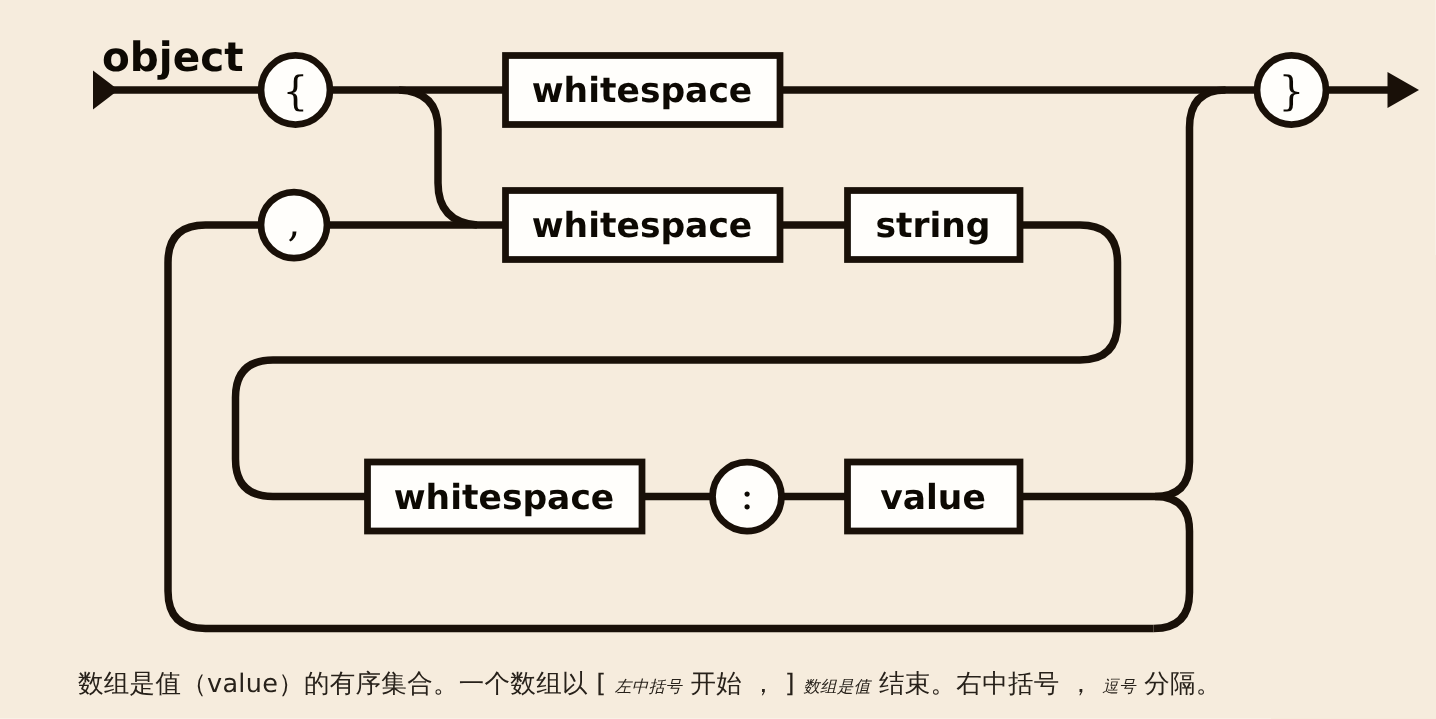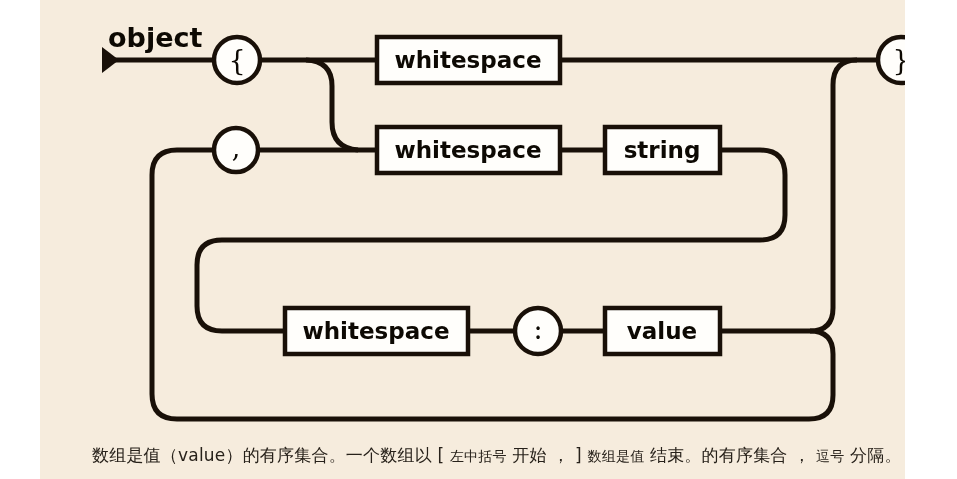--- a/index.html
+++ b/index.html
@@ -9,25 +9,24 @@
     --text: #0d0903;
     --caption_text: #27211a;
   }
   * { margin: 0; padding: 0; box-sizing: border-box; }
   body {
     font-family: "DejaVu Sans", "Liberation Sans", sans-serif;
     background: #ffffff;
   }
   .stage {
     position: relative;
-    width: 865px;
+    width: 957px;
     height: 479px;
     background: var(--background);
     overflow: hidden;
-    margin-left: 40px;
   }
   svg.diagram { position: absolute; left: 0; top: 0; }
   .rail {
     fill: none;
     stroke: var(--line);
     stroke-width: 5;
     stroke-linecap: butt;
   }
   .arrowhead { fill: var(--line); }
   .node-box {
@@ -63,21 +62,22 @@
     position: absolute;
     left: 52px;
     top: 444px;
     width: 880px;
     font-size: 17px;
     color: var(--caption_text);
     white-space: nowrap;
     letter-spacing: 0.2px;
   }
   .caption .term {
-    font-size: 14px;
+    font-style: italic;
+    font-size: 11px;
     font-family: "DejaVu Serif", "Liberation Serif", serif;
   }
 </style>
 </head>
 <body>
 
 <div class="stage">
   <svg class="diagram" width="957" height="479" viewBox="0 0 957 479">
 
     <path class="rail" d="M 72 60 H 174"></path>
@@ -132,14 +132,14 @@
     <g>
       <rect class="node-box" x="245" y="308" width="183" height="46"></rect>
       <text class="box-label" x="336" y="339">whitespace</text>
     </g>
     <g>
       <rect class="node-box" x="565" y="308" width="115" height="46"></rect>
       <text class="box-label" x="622" y="339">value</text>
     </g>
   </svg>
 
-  <div class="caption"><span>数组是值（value）的有序集合。一个数组以 [ </span><span class="term">左中括号</span><span> 开始 ， ] </span><span class="term">数组是值</span><span> 结束。的有序集合 ， </span><span class="term">逗号</span><span> 分隔。</span></div>
+  <div class="caption"><span>数组是值（value）的有序集合。一个数组以 [ </span><span class="term">左中括号</span><span> 开始 ， ] </span><span class="term">数组是值</span><span> 结束。右中括号 ， </span><span class="term">逗号</span><span> 分隔。</span></div>
 </div>
 
 </body></html>

